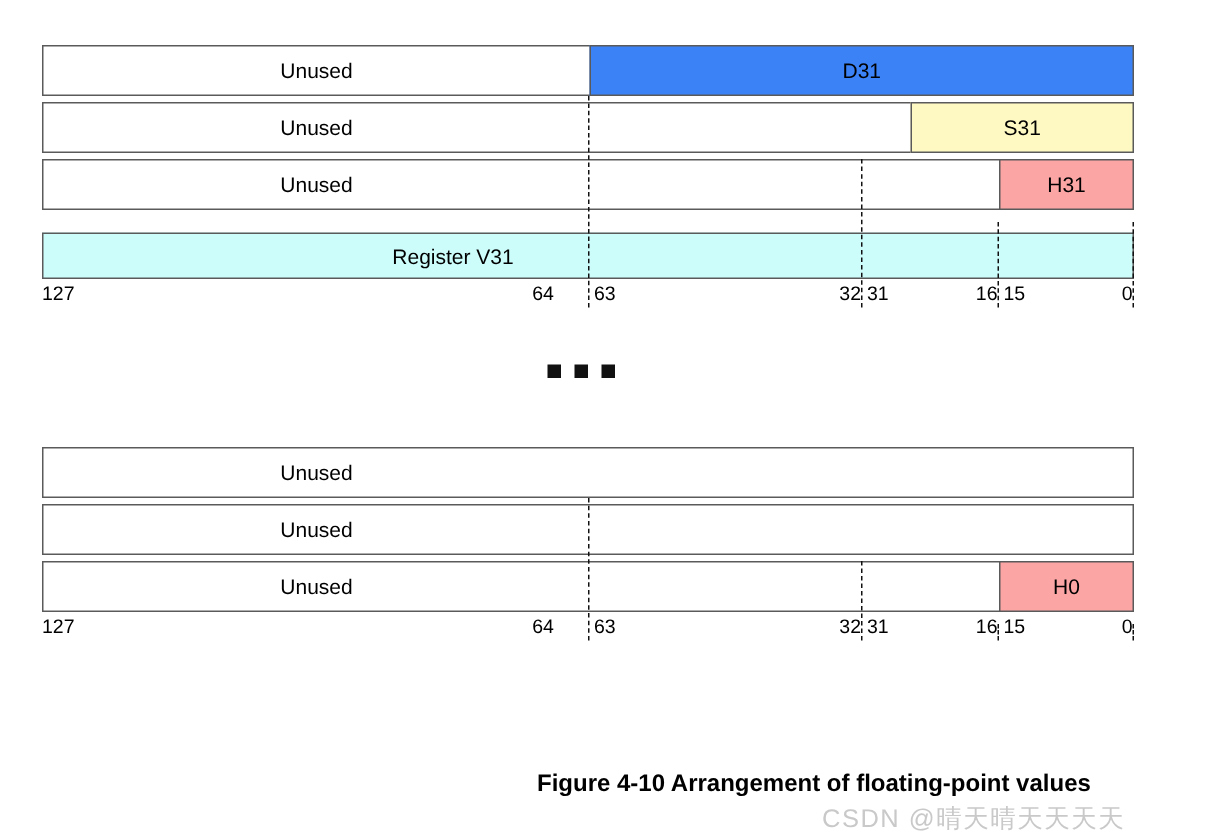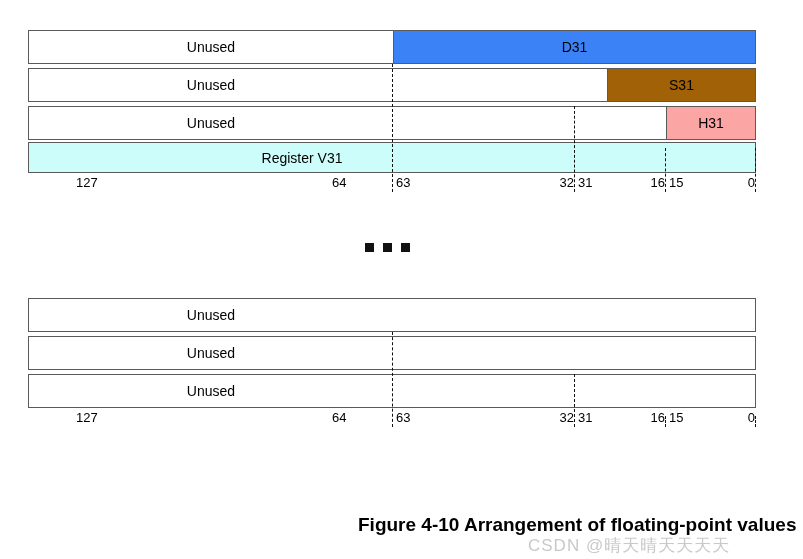--- a/index.html
+++ b/index.html
@@ -59,27 +59,27 @@
     bottom: -1px;
     box-sizing: border-box;
     border: 1px solid #5a5a5a;
     display: flex;
     align-items: center;
     justify-content: center;
     font-size: 14px;
     line-height: 1;
   }
   .field-d { left: 364px;  right: -1px; background: #3b82f6; }
-  .field-s { left: 578px;  right: -1px; background: #a16207; }
+  .field-s { left: 578px;  right: -1px; background: #fef9c3; }
   .field-h { left: 637px;  right: -1px; background: #fca5a5; }
 
   
   .reg-bar {
     position: relative;
-    margin-top: 2px;
+    margin-top: 15px;
     height: 31px;
     box-sizing: border-box;
     border: 1px solid #5a5a5a;
     background: #ccfdfb;
     display: flex;
     align-items: center;
     justify-content: center;
     font-size: 14px;
   }
   .reg-bar-text { position: relative; left: -90px; }
@@ -105,22 +105,22 @@
     margin-top: 1px;
   }
   .tick {
     position: absolute;
     top: 0;
     font-size: 13px;
     line-height: 18px;
     white-space: nowrap;
   }
 
-  .t127 { left: 0px; margin-left: 48px; }
-  .t64  { left: 304px; width: 60px; text-align: left; }
+  .t127 { left: 0px; }
+  .t64  { left: 304px; width: 60px; text-align: center; }
   .t63  { left: 368px; }
   .t32  { left: 486px; width: 60px; text-align: right; }
   .t31  { left: 550px; }
   .t16  { left: 577px; width: 60px; text-align: right; }
   .t15  { left: 641px; }
   .t0   { left: 667px; width: 60px; text-align: right; }
 
   
   #ellipsis {
     position: absolute;
@@ -133,27 +133,27 @@
     width: 9px;
     height: 9px;
     background: #111111;
   }
 
   
   #caption {
     position: absolute;
     left: 358px;
     top: 514px;
-    font-size: 19px;
+    font-size: 16px;
     font-weight: bold;
     white-space: nowrap;
   }
   #watermark {
     position: absolute;
-    left: 528px;
+    left: 548px;
     top: 534px;
     font-size: 17px;
     color: #c9c9c9;
     white-space: nowrap;
     letter-spacing: 1px;
   }
 </style>
 </head>
 <body>
 
@@ -206,20 +206,21 @@
   <div class="reg-row">
     <div class="row-label unused-label">Unused</div>
   </div>
 
   <div class="reg-row gap">
     <div class="row-label unused-label">Unused</div>
   </div>
 
   <div class="reg-row gap">
     <div class="row-label unused-label">Unused</div>
+    <div class="field field-h">H0</div>
   </div>
 
 
   <div class="guide g64"></div>
   <div class="guide g32"></div>
   <div class="guide g16"></div>
   <div class="guide g0"></div>
 
   <div class="ruler">
     <span class="tick t127">127</span>

